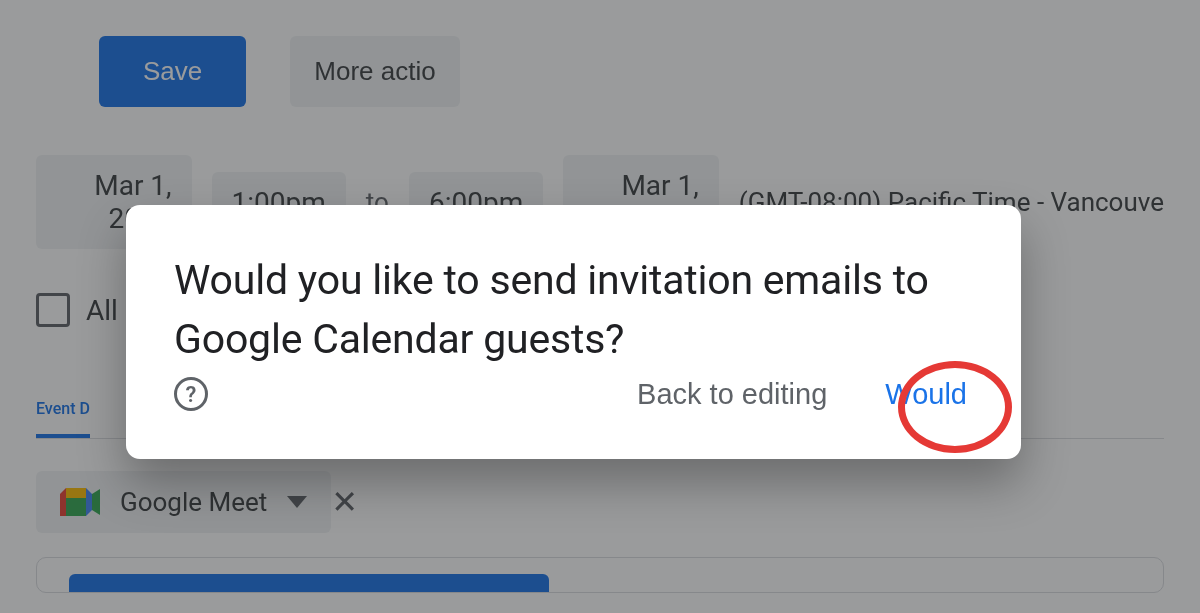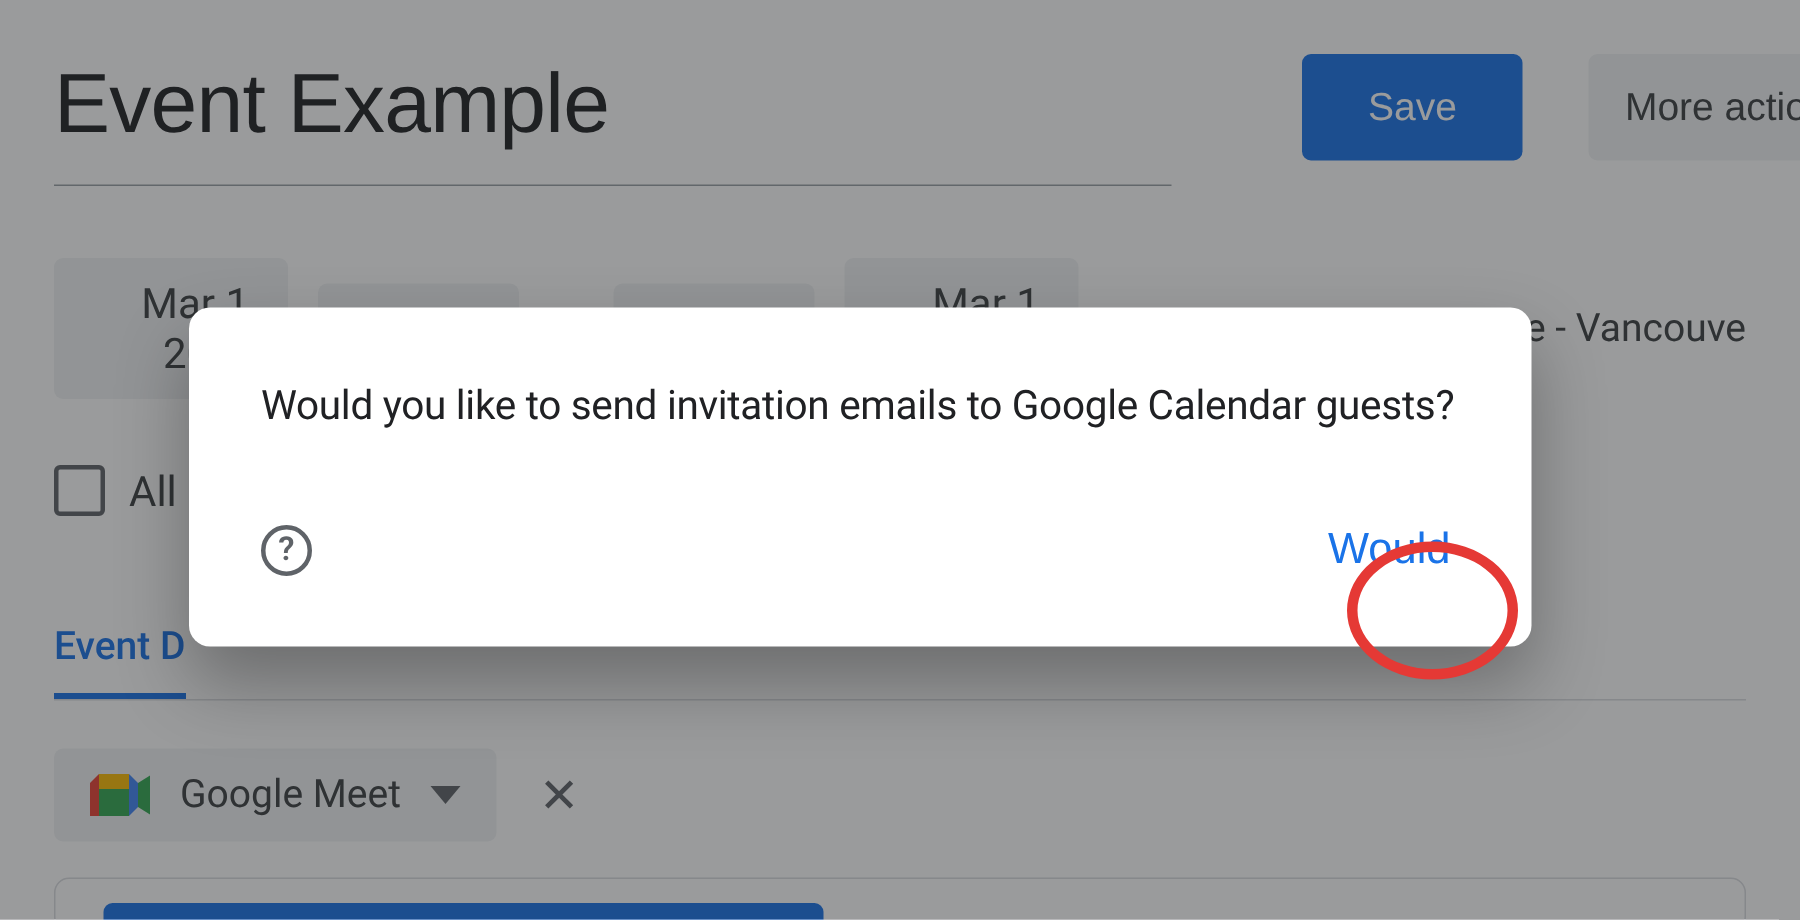--- a/index.html
+++ b/index.html
@@ -90,31 +90,30 @@
       cursor: pointer;
     }
     .tabs-row {
       display: flex;
       gap: 48px;
       border-bottom: 1px solid #dadce0;
       margin-bottom: 32px;
       width: 100%;
     }
     .tab {
-      font-size: 26px;
+      font-size: 16px;
       font-weight: 500;
       color: #1a73e8;
       padding: 0 0 16px 0;
       border-bottom: 4px solid #1a73e8;
       cursor: pointer;
     }
     .meet-row {
       display: flex;
       align-items: center;
-      gap: 28px;
     }
     .meet-select {
       display: flex;
       align-items: center;
       gap: 20px;
       background: #f1f3f4;
       border-radius: 6px;
       padding: 16px 24px;
       cursor: pointer;
     }
@@ -155,25 +154,24 @@
       position: absolute;
       left: 126px;
       top: 205px;
       width: 895px;
       background: #fff;
       border-radius: 14px;
       box-shadow: 0 24px 48px rgba(0,0,0,0.3);
       padding: 46px 48px 40px 48px;
     }
     .dialog-title {
-      font-size: 27px;
+      font-size: 41px;
       font-weight: 400;
       color: #202124;
       line-height: 1.45;
-      margin-bottom: 52px;
       letter-spacing: -0.2px;
     }
     .dialog-actions {
       display: flex;
       align-items: center;
       gap: 46px;
     }
     .help-icon {
       width: 34px; height: 34px;
       border: 3px solid #5f6368;
@@ -206,23 +204,20 @@
       border: 7px solid #e53935;
       border-radius: 50%;
       pointer-events: none;
     }
   </style>
 </head>
 <body>
 
 <div class="backdrop">
   <div class="header-row">
-    <div class="title-wrap">
-      <input class="event-title" value="Event Example" style="">
-    </div>
     <button class="save-btn">Save</button>
     <button class="more-btn">More actio</button>
   </div>
 
   <div class="datetime-row">
     <div class="date-chip">Mar 1, 2022</div>
     <div class="time-chip">1:00pm</div>
     <span class="to-label">to</span>
     <div class="time-chip">6:00pm</div>
     <div class="date-chip">Mar 1, 2022</div>
@@ -260,17 +255,18 @@
   </div>
 </div>
 
 <div class="dim-overlay"></div>
 
 <div class="dialog">
   <div class="dialog-title">Would you like to send invitation emails to Google Calendar guests?</div>
   <div class="dialog-actions">
     <div class="help-icon">?</div>
     <div class="spacer"></div>
+    <button class="dlg-btn">Back to editing</button>
     <button class="dlg-btn primary">Would</button>
   </div>
 </div>
 
 <div class="annot-circle"></div>
 
 </body></html>

